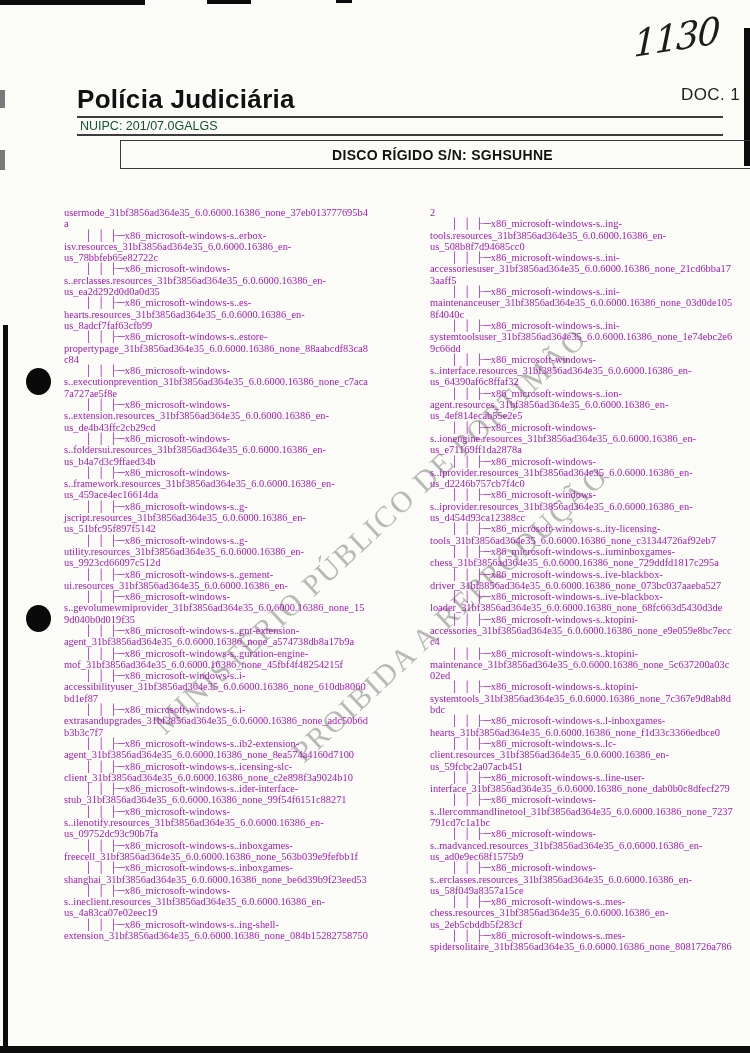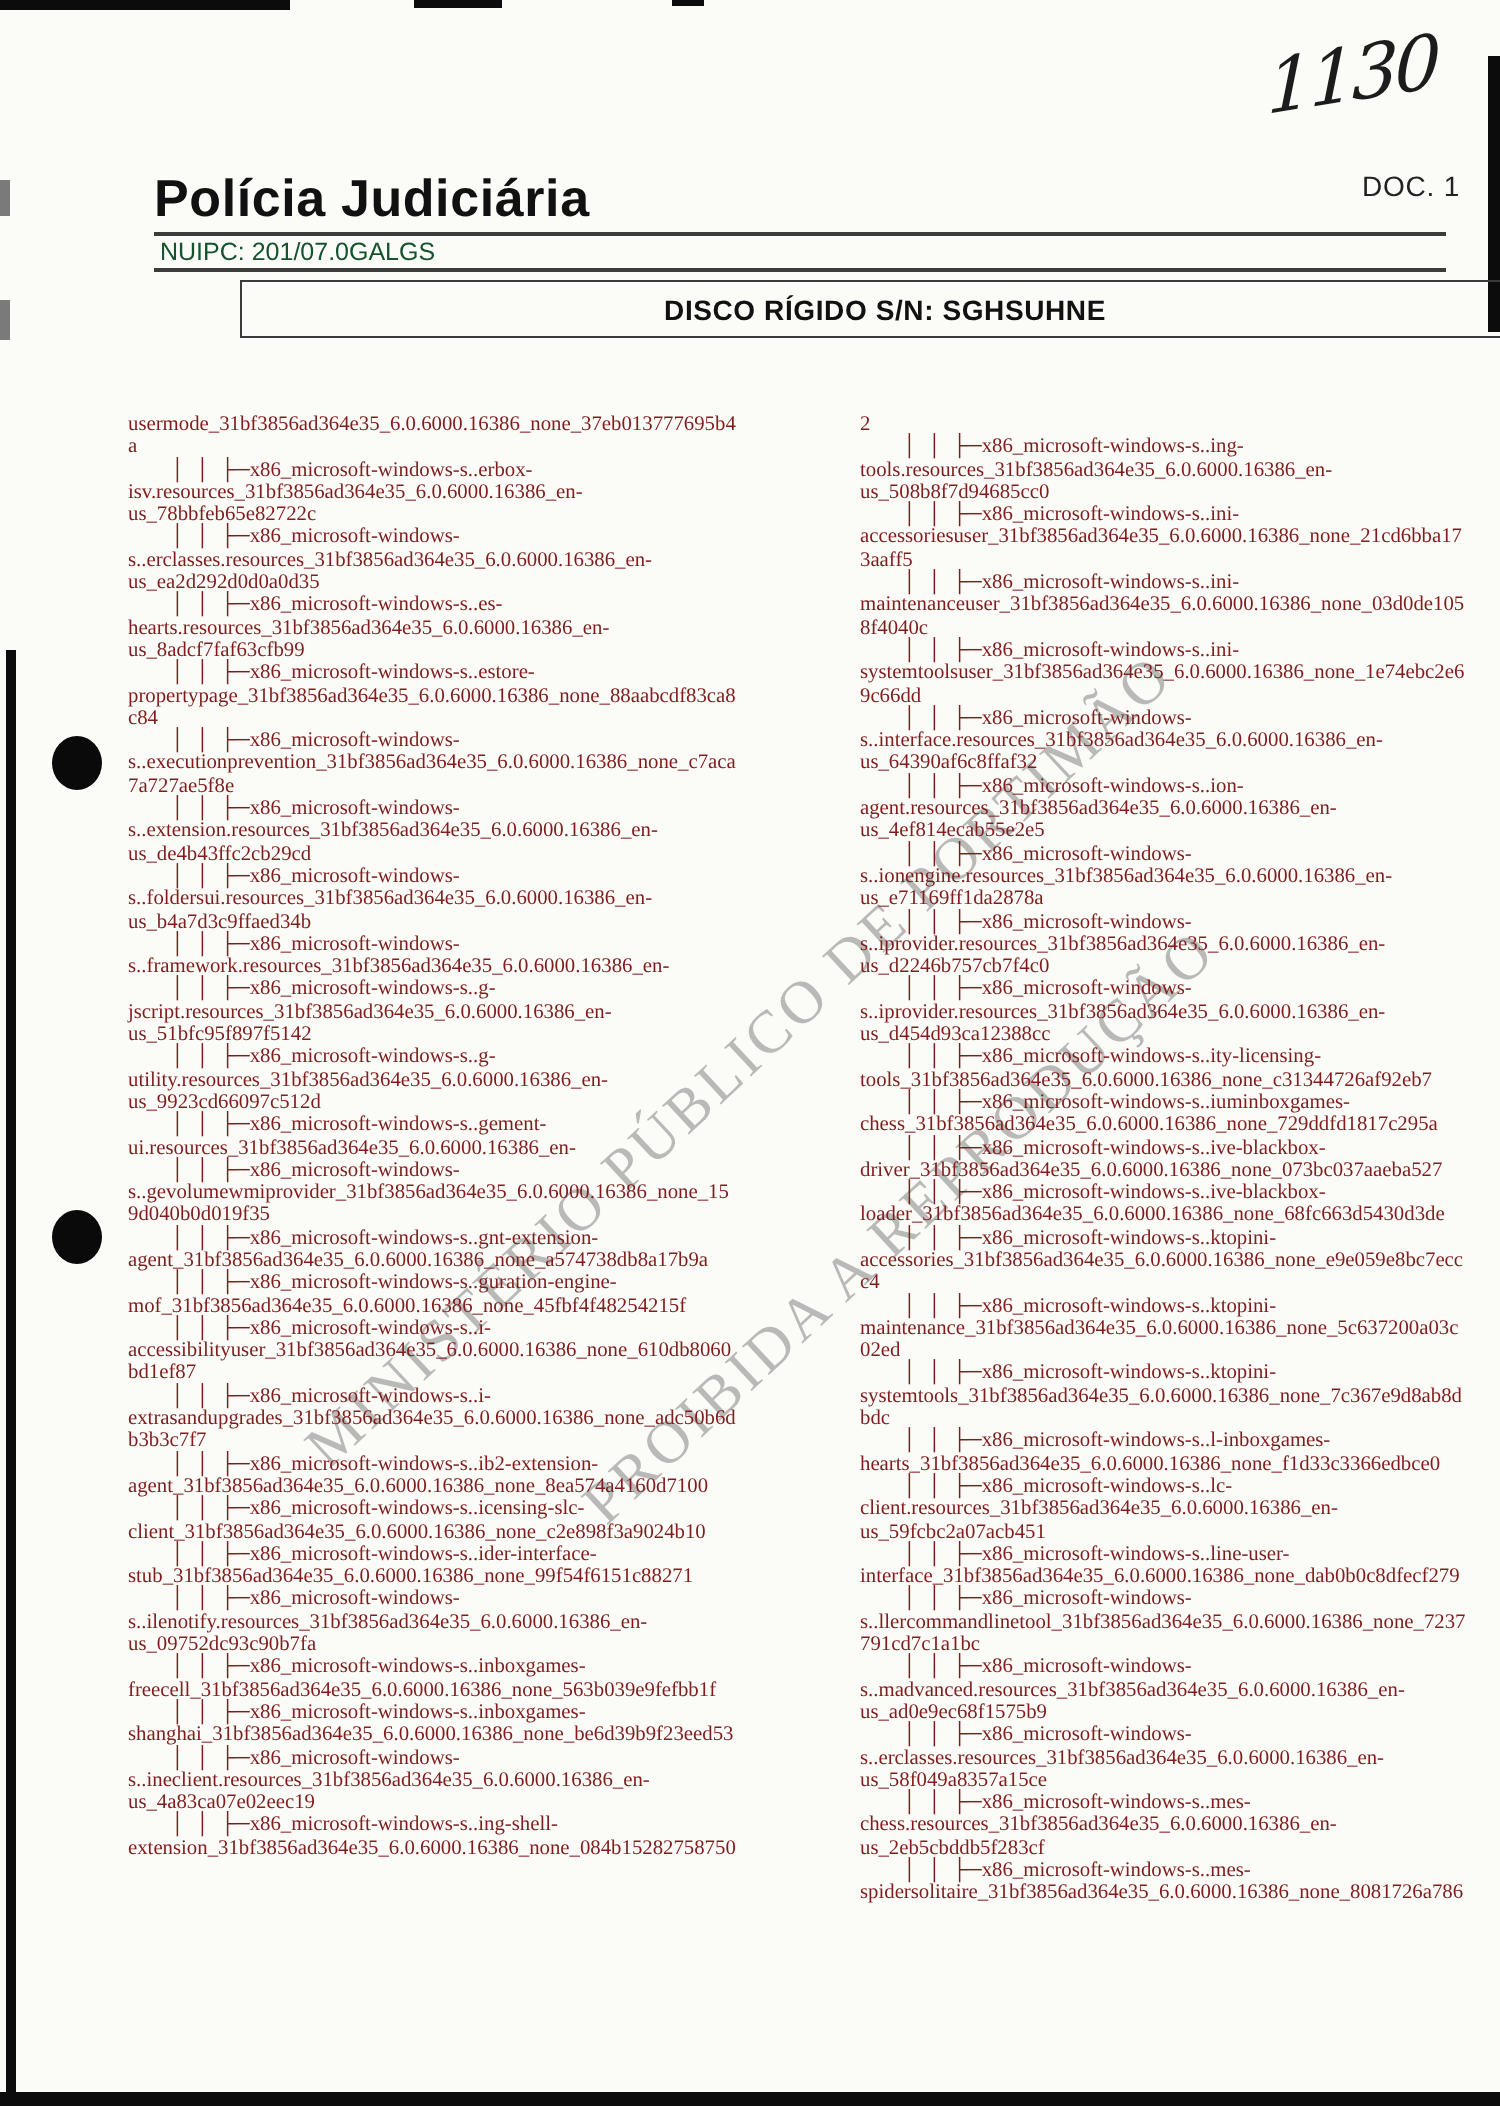--- a/index.html
+++ b/index.html
@@ -8,21 +8,21 @@
 
   
   .mark{position:absolute;background:#0c0c0c;}
   .tick{position:absolute;background:#7a7a7a;}
   .hole{position:absolute;width:25px;height:27px;background:#0a0a0a;border-radius:50%;}
 
   .handwritten{position:absolute;left:633px;top:16px;font-family:"DejaVu Serif",serif;
     font-style:italic;font-size:37px;color:#1c1c1c;transform:rotate(-9deg) skewX(-10deg);
     letter-spacing:-2px;}
   .doc-label{position:absolute;left:681px;top:85px;font-family:"Liberation Sans",sans-serif;
-    font-size:14px;color:#222;letter-spacing:.4px;}
+    font-size:17px;color:#222;letter-spacing:.4px;}
   .title{position:absolute;left:77px;top:84px;width:646px;
     font-family:"Liberation Sans",sans-serif;font-weight:bold;font-size:26px;color:#111;
     letter-spacing:.3px;}
   .rule{position:absolute;left:77px;width:646px;height:2px;background:#3c3c3c;}
   .rule1{top:116px;}
   .rule2{top:134px;height:2px;}
   .nuipc{position:absolute;left:80px;top:119px;font-family:"Liberation Sans",sans-serif;
     font-size:12.5px;color:#14532d;}
   .snbox{position:absolute;left:77px;top:140px;width:643px;height:27px;
     border:1.5px solid #3a3a3a;display:flex;align-items:center;justify-content:center;margin-left:43px;}
@@ -31,21 +31,21 @@
 
   
   .wm{position:absolute;font-family:"Liberation Serif",serif;color:rgba(120,120,120,0.5);
     white-space:nowrap;text-align:center;pointer-events:none;}
   .wm1{left:60px;top:514px;width:620px;font-size:30px;letter-spacing:2px;
     transform:rotate(-43deg);}
   .wm2{left:230px;top:597px;width:440px;font-size:30px;letter-spacing:2px;
     transform:rotate(-43deg);}
 
   
-  .col{position:absolute;top:207px;color:#7f1d1d;}
+  .col{position:absolute;top:207px;color:#a21caf;}
   .col-left{left:64px;width:336px;}
   .col-right{left:430px;width:320px;}
   .line{white-space:pre;font-size:10.4px;line-height:11.3px;
     font-family:"Liberation Serif",serif;}
   .line.branch{padding-left:21px;}
 </style>
 </head>
 <body>
 
 <div class="page">
@@ -94,20 +94,21 @@
       <div class="line">s..executionprevention_31bf3856ad364e35_6.0.6000.16386_none_c7aca</div>
       <div class="line">7a727ae5f8e</div>
       <div class="line branch">│  │  ├─x86_microsoft-windows-</div>
       <div class="line">s..extension.resources_31bf3856ad364e35_6.0.6000.16386_en-</div>
       <div class="line">us_de4b43ffc2cb29cd</div>
       <div class="line branch">│  │  ├─x86_microsoft-windows-</div>
       <div class="line">s..foldersui.resources_31bf3856ad364e35_6.0.6000.16386_en-</div>
       <div class="line">us_b4a7d3c9ffaed34b</div>
       <div class="line branch">│  │  ├─x86_microsoft-windows-</div>
       <div class="line">s..framework.resources_31bf3856ad364e35_6.0.6000.16386_en-</div>
+      <div class="line">us_459ace4ec16614da</div>
       <div class="line branch">│  │  ├─x86_microsoft-windows-s..g-</div>
       <div class="line">jscript.resources_31bf3856ad364e35_6.0.6000.16386_en-</div>
       <div class="line">us_51bfc95f897f5142</div>
       <div class="line branch">│  │  ├─x86_microsoft-windows-s..g-</div>
       <div class="line">utility.resources_31bf3856ad364e35_6.0.6000.16386_en-</div>
       <div class="line">us_9923cd66097c512d</div>
       <div class="line branch">│  │  ├─x86_microsoft-windows-s..gement-</div>
       <div class="line">ui.resources_31bf3856ad364e35_6.0.6000.16386_en-</div>
       <div class="line branch">│  │  ├─x86_microsoft-windows-</div>
       <div class="line">s..gevolumewmiprovider_31bf3856ad364e35_6.0.6000.16386_none_15</div>

